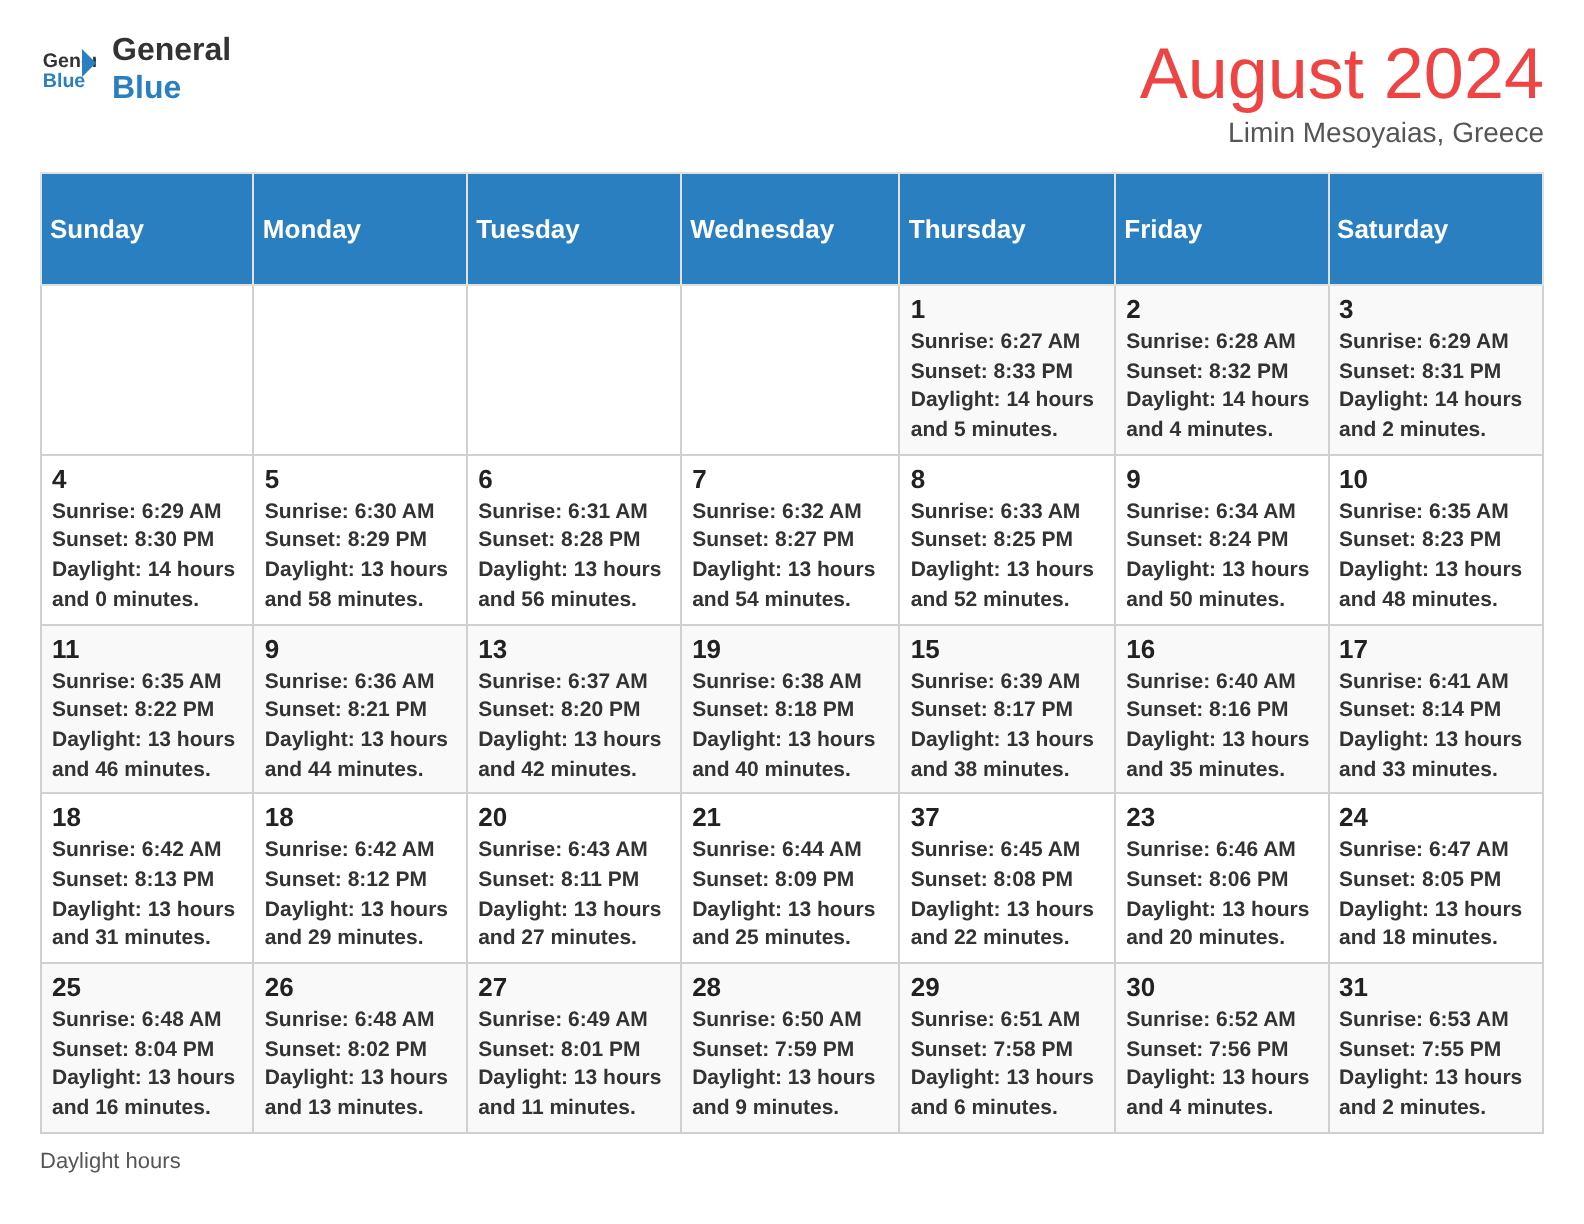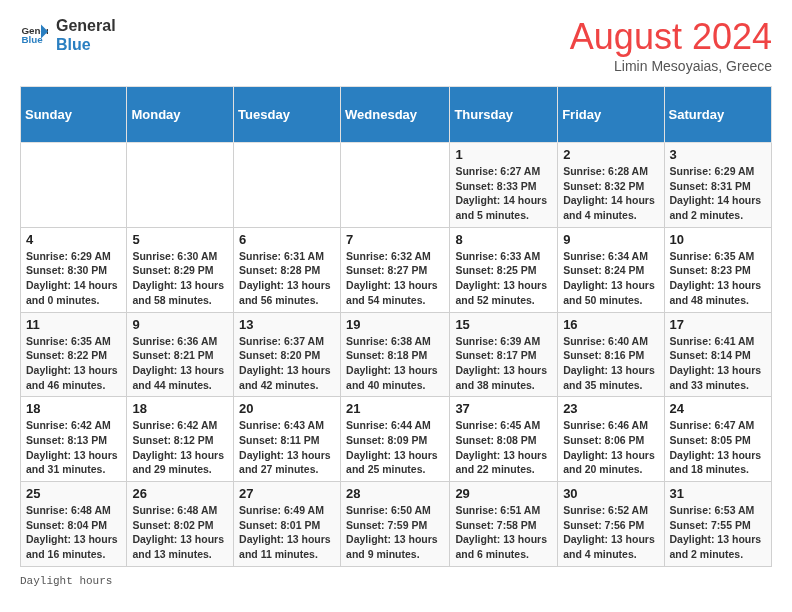--- a/index.html
+++ b/index.html
@@ -79,21 +79,20 @@
       font-weight: bold;
     }
     .empty-cell {
       background: #fff !important;
     }
     .footer-note {
       margin-top: 8px;
       font-size: 11px;
       color: #555;
       text-align: left;
-      font-family: Liberation Mono, monospace;
     }
   </style>
 </head>
 <body>
 
 <div class="header-area">
   <div class="logo">
     <svg class="logo-icon" viewBox="0 0 40 40">
       <text x="2" y="18" font-size="14" font-weight="bold" fill="#333">General</text>
       <text x="2" y="32" font-size="14" font-weight="bold" fill="#2a7fc1">Blue</text>

